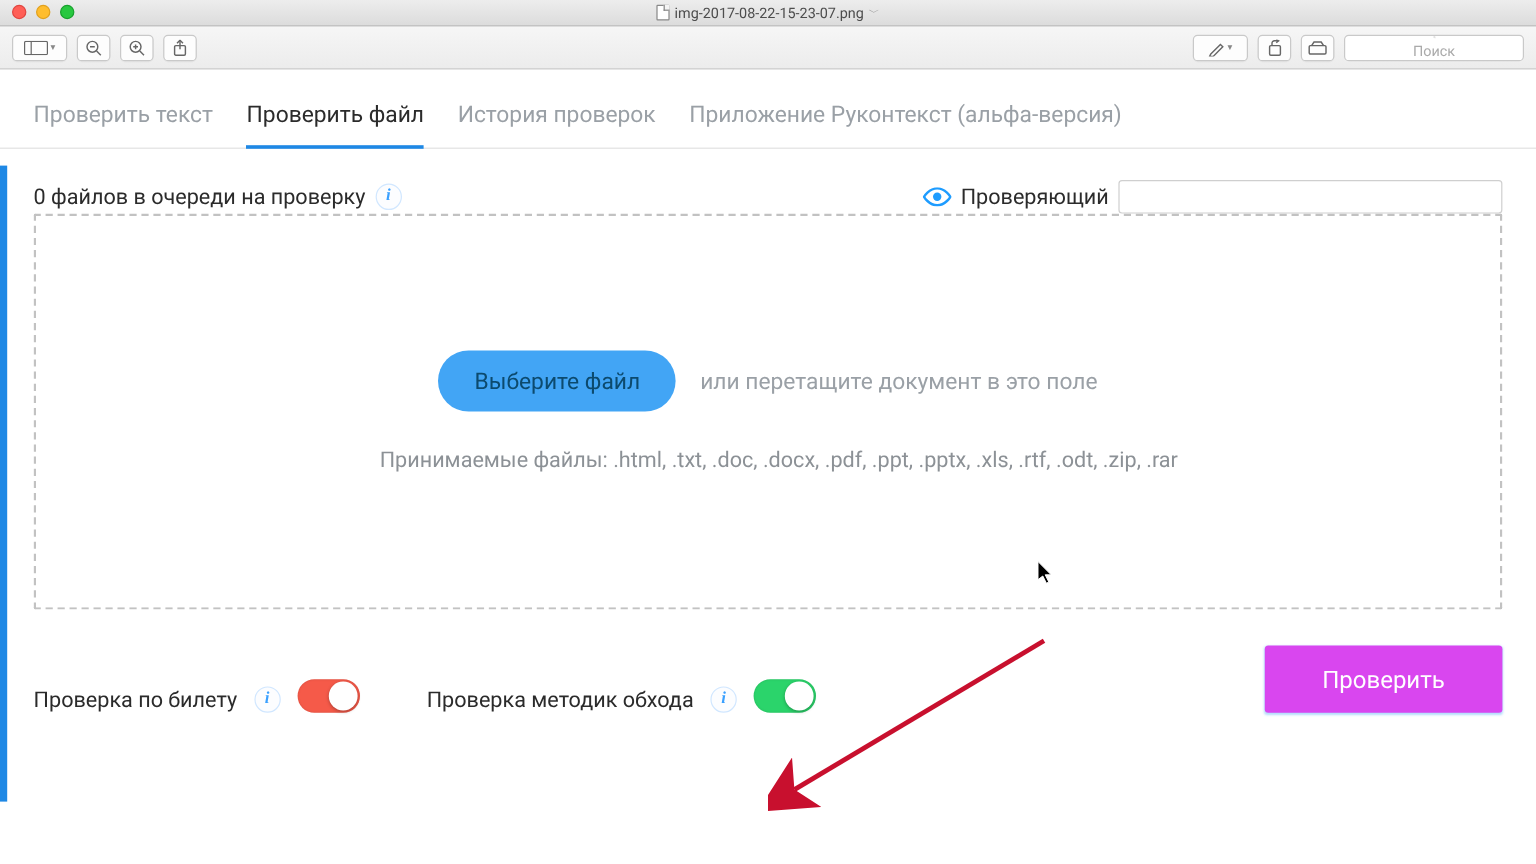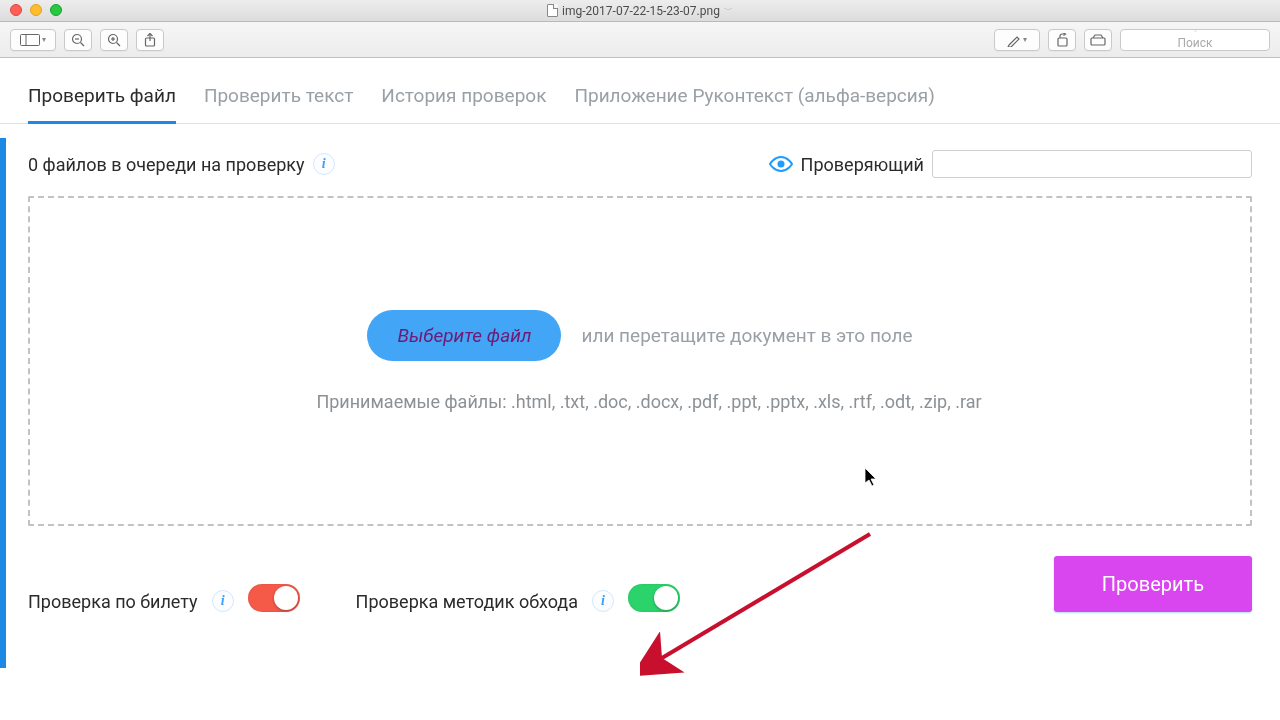--- a/index.html
+++ b/index.html
@@ -29,31 +29,31 @@
 .web-area { background: #fff; height: calc(100% - 58px); position: relative; }
 .side-strip { position: absolute; left: 0; top: 80px; width: 6px; height: 530px; background: #1e88e5; }
 
 .tabs-bar { display: flex; gap: 28px; padding: 26px 28px 0 28px; border-bottom: 1px solid #e1e1e1; }
 .tab { padding-bottom: 16px; font-size: 19px; color: #9aa0a6; cursor: pointer; position: relative; }
 .tab.active { color: #2b2b2b; }
 .tab.active::after { content: ""; position: absolute; left: 0; right: 0; bottom: -1px; height: 3px; background: #1e88e5; }
 
 .content { padding: 26px 28px 0 28px; }
 
-.queue-row { display: flex; align-items: center; gap: 8px; margin-bottom: 18px; }
+.queue-row { display: flex; align-items: center; gap: 8px; }
 .queue-text { font-size: 18px; color: #2b2b2b; }
 .info-icon { width: 22px; height: 22px; border: 1px solid #d1e7ff; border-radius: 50%; display: inline-flex; align-items: center; justify-content: center; color: #3aa0ff; font-style: italic; font-weight: bold; font-size: 14px; font-family: Georgia, serif; cursor: pointer; background: #fcfdff; }
 .queue-spacer { flex: 1; }
 .eye-icon { width: 24px; height: 16px; color: #1e9cff; }
 .reviewer-label { font-size: 18px; color: #2b2b2b; }
 .reviewer-input { width: 320px; height: 28px; border: 1px solid #cfcfcf; border-radius: 3px; padding: 0 6px; }
 
 .dropzone { border: 2px dashed #c2c2c2; border-radius: 2px; height: 330px; display: flex; flex-direction: column; align-items: center; justify-content: center; gap: 30px; position: relative; }
 .dz-row { display: flex; align-items: center; gap: 20px; }
-.choose-btn { background: #42a5f5; color: #701a75; border: none; border-radius: 26px; padding: 14px 30px; font-size: 19px; cursor: pointer; font-style: italic; }
+.choose-btn { background: #42a5f5; color: #0c4a6e; border: none; border-radius: 26px; padding: 14px 30px; font-size: 19px; cursor: pointer; }
 .dz-text { font-size: 19px; color: #9aa0a6; }
 .dz-sub { font-size: 18px; color: #8c9196; margin-left: 18px; }
 
 .bottom-row { display: flex; align-items: flex-end; gap: 14px; padding-top: 30px; }
 .bottom-label { font-size: 18px; color: #2b2b2b; }
 .toggle { width: 52px; height: 28px; border-radius: 16px; position: relative; cursor: pointer; box-shadow: inset 0 0 2px rgba(0,0,0,.15); }
 .toggle.red { background: #f55a49; }
 .toggle.green { background: #2bd46b; }
 .toggle-knob { position: absolute; top: 2px; width: 24px; height: 24px; background: #fff; border-radius: 50%; box-shadow: 0 1px 3px rgba(0,0,0,.3); }
 .toggle.red .toggle-knob { right: 2px; }
@@ -69,21 +69,21 @@
 <body>
 
 <div class="titlebar">
   <div class="traffic-lights">
     <div class="tl red"></div>
     <div class="tl yellow"></div>
     <div class="tl green"></div>
   </div>
   <div class="titlebar-title">
     <span class="file-icon-mini"></span>
-    <span>img-2017-07-22-15-23-07.png</span>
+    <span>img-2017-08-22-15-23-07.png</span>
     <span class="title-chevron">﹀</span>
   </div>
 </div>
 
 <div class="mac-toolbar">
   <div class="tb-btn split">
     <svg width="20" height="12" viewBox="0 0 20 12" fill="none" stroke="#666" stroke-width="1">
         <rect x="0.5" y="0.5" width="19" height="11" rx="1"></rect>
         <line x1="6" y1="0.5" x2="6" y2="11.5"></line>
       </svg>
@@ -137,22 +137,22 @@
         <line x1="9.5" y1="9.5" x2="13" y2="13"></line>
       </svg>
     <span>Поиск</span>
   </div>
 </div>
 
 <div class="web-area">
   <div class="side-strip"></div>
 
   <div class="tabs-bar">
+    <div class="tab">Проверить текст</div>
     <div class="tab active">Проверить файл</div>
-    <div class="tab">Проверить текст</div>
     <div class="tab">История проверок</div>
     <div class="tab">Приложение Руконтекст (альфа-версия)</div>
   </div>
 
   <div class="content">
     <div class="queue-row">
       <span class="queue-text">0 файлов в очереди на проверку</span>
       <span class="info-icon">i</span>
       <div class="queue-spacer"></div>
       <svg class="eye-icon" viewBox="0 0 24 16">

